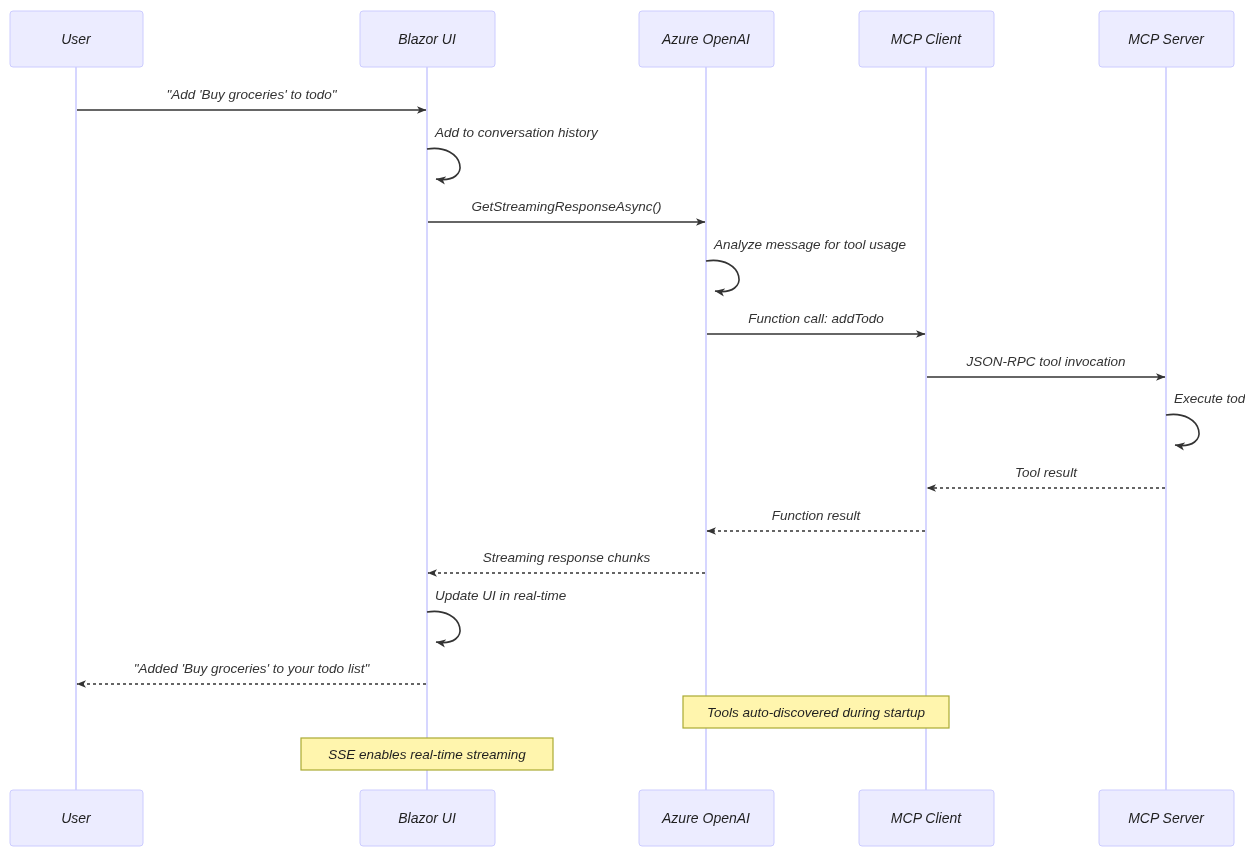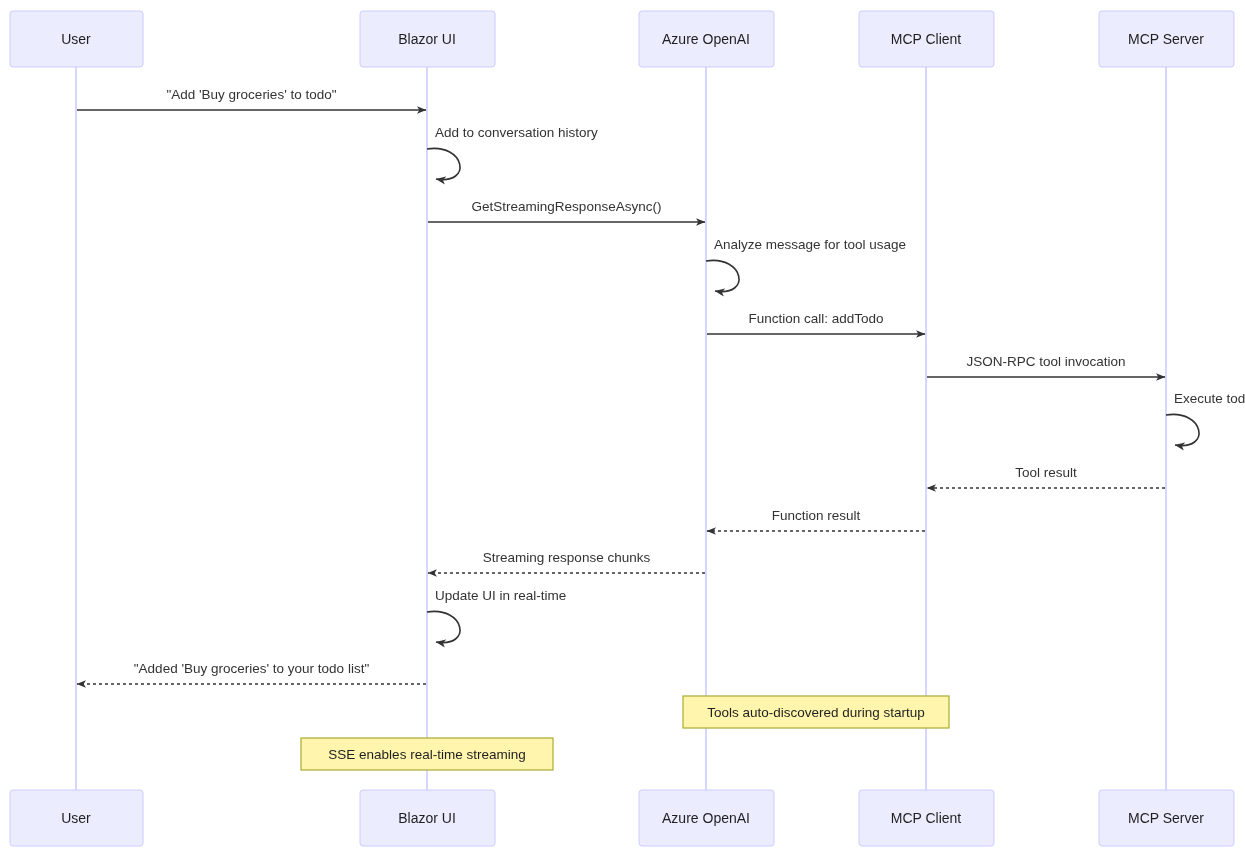--- a/index.html
+++ b/index.html
@@ -10,20 +10,21 @@
   body {
     width: 1245px;
     height: 862px;
     font-family: "Liberation Sans", sans-serif;
     position: relative;
     overflow: hidden;
   }
   #diagram-root {
     position: absolute;
     inset: 0;
+    font-style: italic;
   }
   svg.diagram-svg {
     position: absolute;
     top: 0;
     left: 0;
     width: 1245px;
     height: 862px;
     display: block;
   }
   .actor-box {

